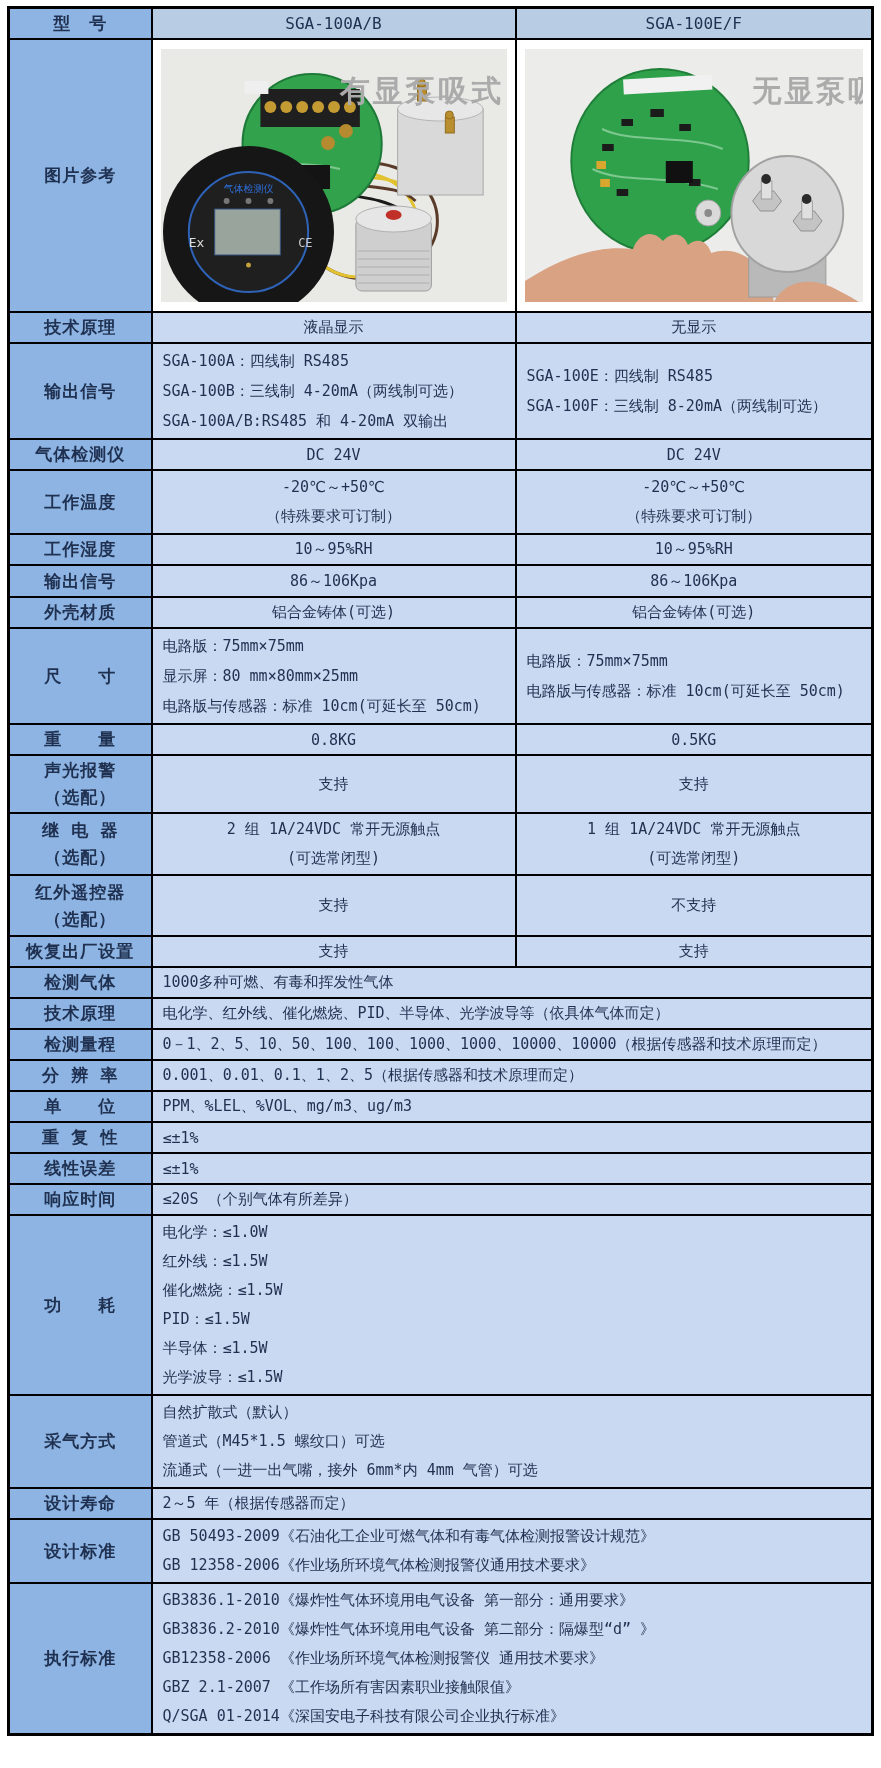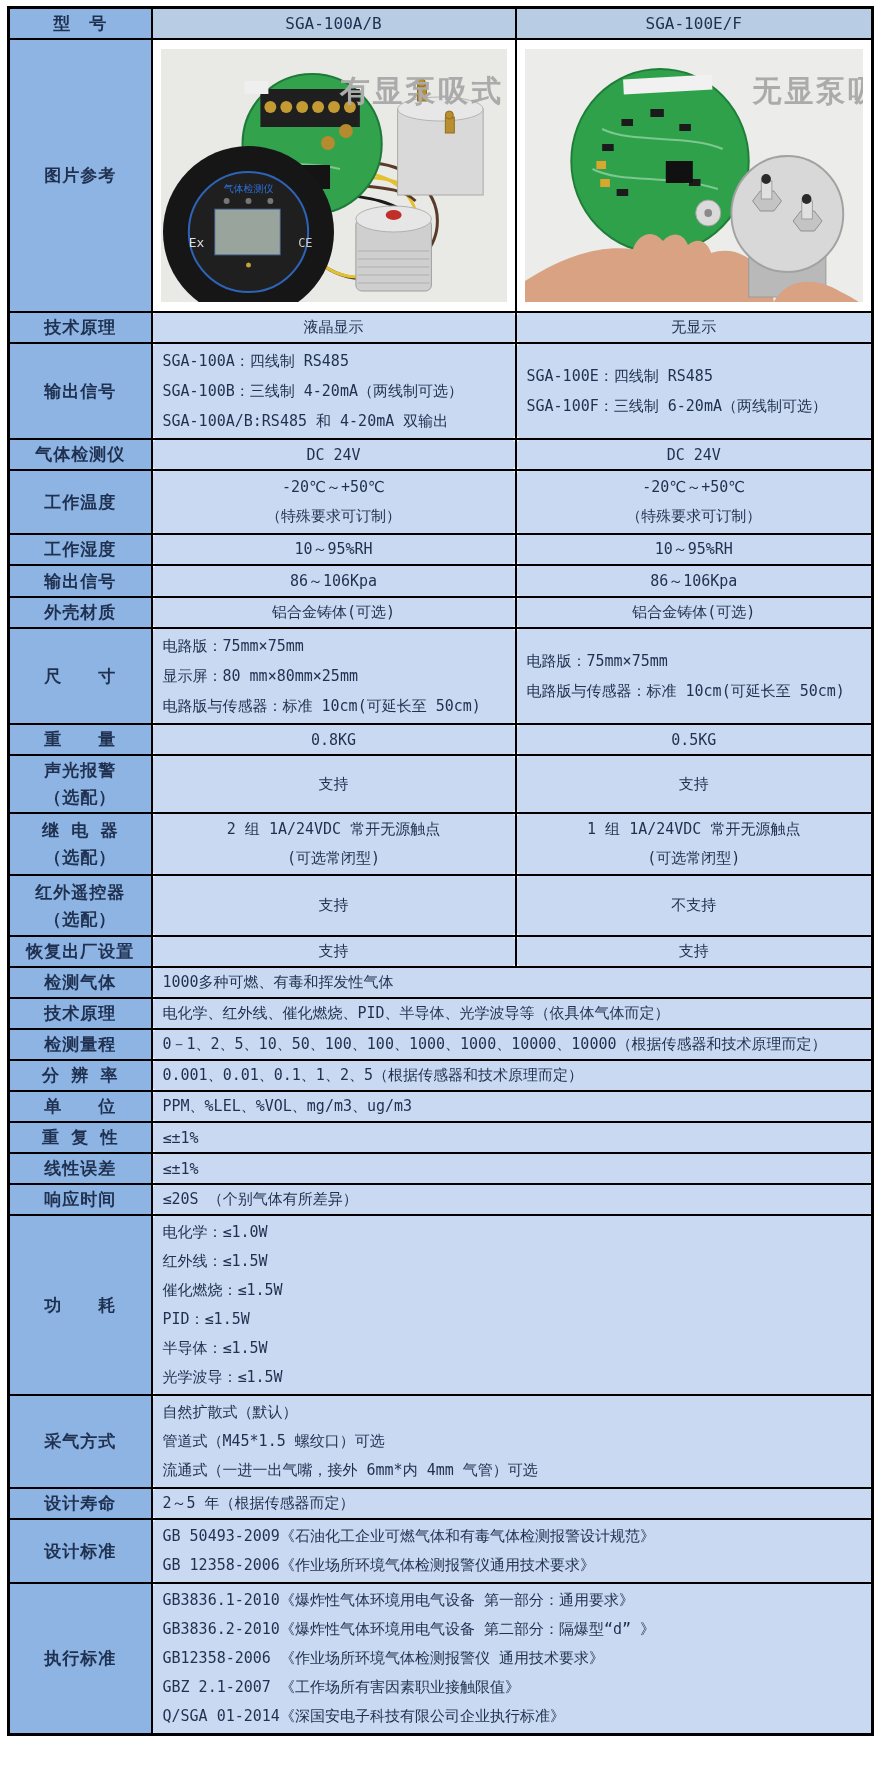--- a/index.html
+++ b/index.html
@@ -2,21 +2,21 @@
 <html style="--label-cell-bg: #8DB4E2; --header-model-bg: #B8CCE4; --value-cell-bg: #C9D9F1; --border: #000000; --text: #1F3050; --watermark: #ABABAB; --pcb-green: #2FA14B; --accent-red: #C03028;"><head>
 <meta charset="utf-8">
 <style>
   html,body{margin:0;padding:0;background:#fff;}
   body{width:881px;font-family:"DejaVu Sans Mono","DejaVu Sans","Liberation Sans",monospace,sans-serif;color:var(--text,#1F3050);}
   table.spec{width:867px;margin:6px 0 8px 7px;border-collapse:collapse;table-layout:fixed;border:3px solid var(--border,#000);}
   col.c1{width:143px}col.c2{width:364px}col.c3{width:357px}
   th,td{border:2px solid var(--border,#000);vertical-align:middle;overflow:hidden;}
   th.lbl{background:var(--label-cell-bg,#8DB4E2);font-weight:bold;font-size:17px;text-align:center;letter-spacing:1px;line-height:27px;}
   td.hd{background:var(--header-model-bg,#B8CCE4);font-weight:normal;font-size:16px;text-align:center;}
-  td.val{background:var(--value-cell-bg,#C9D9F1);font-size:15px;border-radius:7px;}
+  td.val{background:var(--value-cell-bg,#C9D9F1);font-size:15px;}
   td.c{text-align:center;}
   td.l{text-align:left;padding:2px 10px;}
   td.val .ln{line-height:29px;white-space:nowrap;}
   tr.tall3 td.val .ln{line-height:30px;}
   td.photo{background:#fff;padding:8px;vertical-align:middle;}
   td.photo svg{display:block;width:100%;height:253px;}
   text.wm{letter-spacing:3px;font-weight:bold;}
 </style>
 </head>
 <body>
@@ -151,21 +151,21 @@
 
 <tr style="height:91px" class="tall3">
   <th class="lbl">输出信号</th>
   <td class="val l">
     <div class="ln">SGA-100A：四线制 RS485</div>
     <div class="ln">SGA-100B：三线制 4-20mA（两线制可选）</div>
     <div class="ln">SGA-100A/B:RS485 和 4-20mA 双输出</div>
   </td>
   <td class="val l">
     <div class="ln">SGA-100E：四线制 RS485</div>
-    <div class="ln">SGA-100F：三线制 6-20mA（两线制可选）</div>
+    <div class="ln">SGA-100F：三线制 8-20mA（两线制可选）</div>
   </td>
 </tr>
 
 <tr style="height:31px">
   <th class="lbl">气体检测仪</th>
   <td class="val c">DC 24V</td>
   <td class="val c">DC 24V</td>
 </tr>
 
 <tr style="height:64px">

